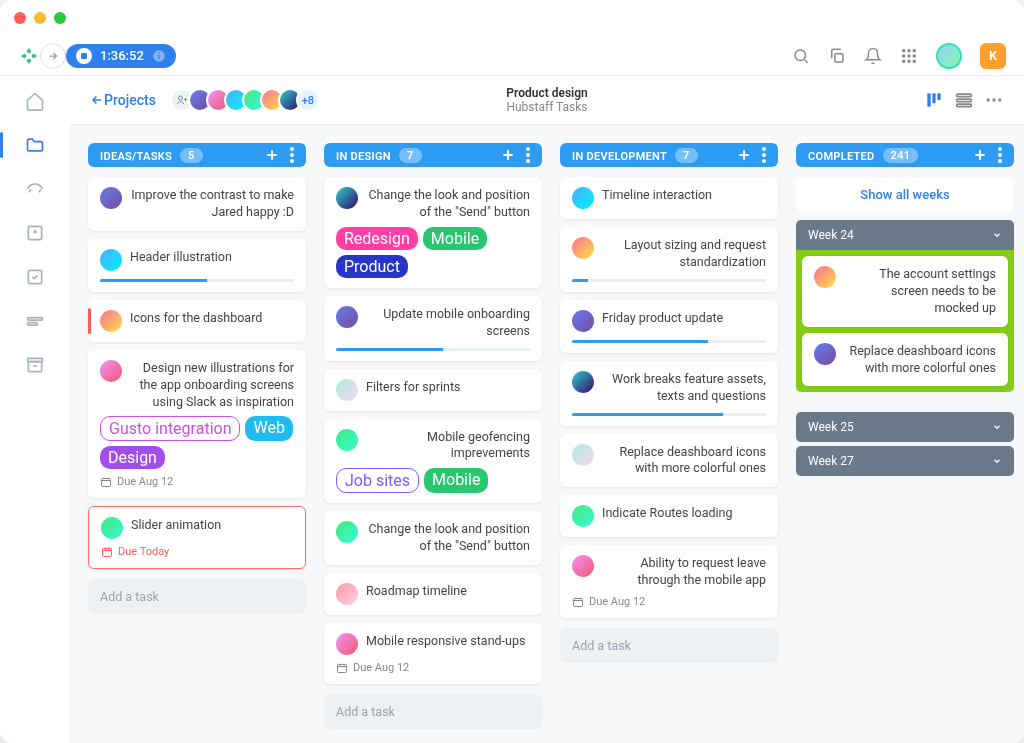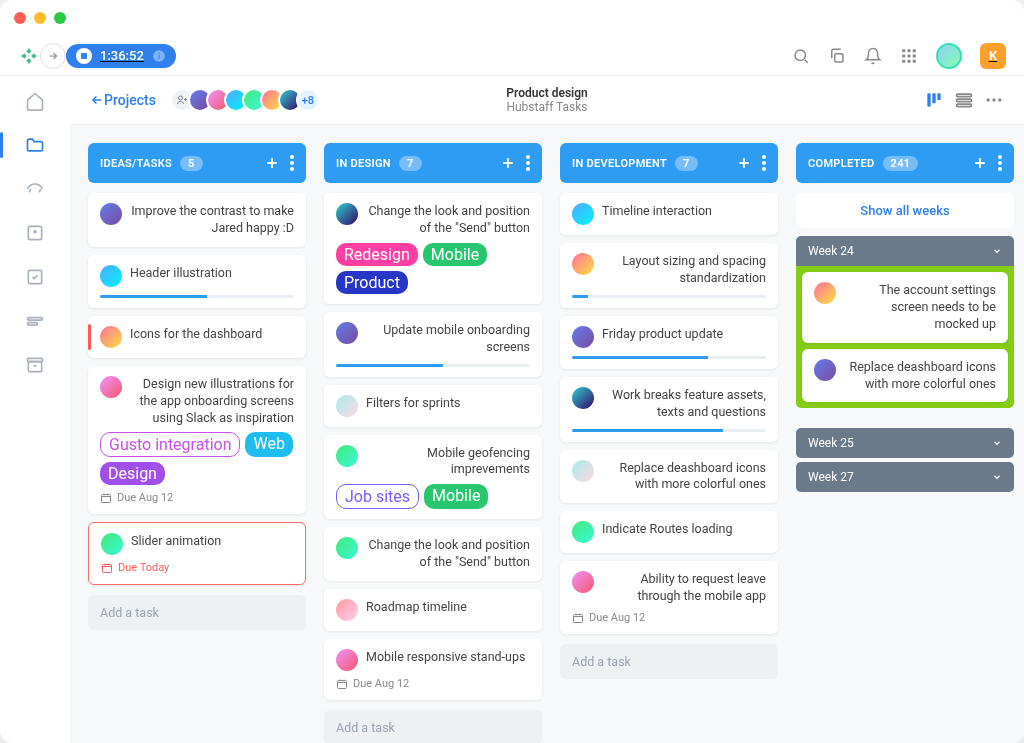--- a/index.html
+++ b/index.html
@@ -4,21 +4,21 @@
 <style>
 * { margin: 0; padding: 0; box-sizing: border-box; font-family: -apple-system, BlinkMacSystemFont, "Segoe UI", Roboto, sans-serif; }
 body { background: #f5f5f5; }
 .window { width: 1024px; height: 743px; background: #fff; border-radius: 12px; overflow: hidden; box-shadow: 0 4px 20px rgba(0,0,0,0.1); position: relative; display: flex; flex-direction: column; }
 .titlebar { height: 36px; display: flex; align-items: center; padding: 0 14px; gap: 8px; }
 .dot { width: 12px; height: 12px; border-radius: 50%; }
 .dot-r { background: #ff5f57; }
 .dot-y { background: #febc2e; }
 .dot-g { background: #28c840; }
 
-.topbar { height: 40px; display: flex; align-items: center; padding: 0 18px; border-bottom: 1px solid #eee; text-decoration: underline; }
+.topbar { height: 40px; display: flex; align-items: center; padding: 0 18px; border-bottom: 1px solid #eee; }
 .logo-sq { width: 22px; height: 22px; display: flex; align-items:center; justify-content:center;}
 .circle-btn { width: 26px; height: 26px; border-radius: 50%; border: 1px solid #ddd; display: flex; align-items: center; justify-content: center; color: #999; }
 .timer-pill { background: #2f80ed; color: #fff; border-radius: 14px; padding: 4px 10px; display: flex; align-items: center; gap: 8px; font-size: 13px; font-weight: 500; }
 .timer-stop { width: 16px; height: 16px; border-radius: 50%; background: #fff; display: flex; align-items: center; justify-content: center; }
 .timer-stop-inner { width: 6px; height: 6px; background: #2f80ed; border-radius: 1px; }
 .topbar-spacer { flex: 1; }
 .topbar-icons { display: flex; align-items: center; gap: 18px; color: #888; }
 .topbar-icons svg { cursor: pointer; }
 .avatar-sm { width: 26px; height: 26px; border-radius: 50%; background: linear-gradient(135deg,#8fd3f4,#84fab0); border: 2px solid #2de3b2; }
 .k-badge { width: 26px; height: 26px; border-radius: 6px; background: #ff9f2e; color: #fff; display: flex; align-items: center; justify-content: center; font-weight: 600; font-size: 13px; }
@@ -38,21 +38,21 @@
 .av-add { background: #eef2f7; color:#7b8794; display:flex; align-items:center;justify-content:center; font-size:11px;}
 .av-more { background: #e3f2ff; color: #2f80ed; font-size: 11px; display: flex; align-items: center; justify-content: center; font-weight: 500; }
 .title-center { position:absolute; left:50%; transform:translateX(-50%); text-align: center; }
 .title-center h1 { font-size: 12px; font-weight: 600; color: #333; }
 .title-center p { font-size: 12px; color: #888; }
 .header-right { margin-left: auto; display: flex; align-items: center; gap: 10px; color: #888; }
 .view-active { color: #2f80ed; }
 
 .board { flex: 1; display: flex; gap: 18px; padding: 18px; overflow-x: auto; }
 .column { width: 218px; flex-shrink: 0; display: flex; flex-direction: column; }
-.col-header { background: #2f9cf4; color: #fff; border-radius: 6px; padding: 12px 12px; display: flex; align-items: center; gap: 8px; font-size: 11px; font-weight: 600; letter-spacing: 0.3px; margin-bottom: 10px; }
+.col-header { background: #2f9cf4; color: #fff; border-radius: 6px; padding: 4px 12px; display: flex; align-items: flex-end; gap: 8px; font-size: 11px; font-weight: 600; letter-spacing: 0.3px; margin-bottom: 10px; }
 .count-pill { background: rgba(255,255,255,0.35); border-radius: 10px; padding: 1px 8px; font-size: 11px; }
 .col-header-actions { margin-left: auto; display: flex; align-items: center; gap: 10px; }
 
 .card { background: #fff; border-radius: 6px; box-shadow: 0 1px 3px rgba(0,0,0,0.08); margin-bottom: 8px; padding: 10px 12px; font-size: 12.5px; color: #444; position: relative; }
 .card-inner { display: flex; gap: 8px; align-items: flex-start; }
 .card-av { width: 22px; height: 22px; border-radius: 50%; flex-shrink: 0; }
 .card-title { line-height: 1.35; text-align: right; }
 .card.red-border { border: 1px solid #ff6b6b; }
 .card .due { color: #888; font-size: 11px; margin-top: 6px; display: flex; align-items: center; gap: 5px; }
 .card .due.red { color: #ff5a5a; }
@@ -402,21 +402,21 @@
           </div>
           <div class="card">
               <div class="card-inner">
                 <div class="card-av av3"></div>
                 <div class="card-title">Timeline interaction</div>
               </div>
             </div>
           <div class="card">
               <div class="card-inner">
                 <div class="card-av av5"></div>
-                <div class="card-title">Layout sizing and spacing standardization</div>
+                <div class="card-title">Layout sizing and request standardization</div>
               </div>
               <div class="progress">
                 <div class="progress-fill" style="width:8%"></div>
               </div>
             </div>
           <div class="card">
               <div class="card-inner">
                 <div class="card-av av1"></div>
                 <div class="card-title">Friday product update</div>
               </div>

